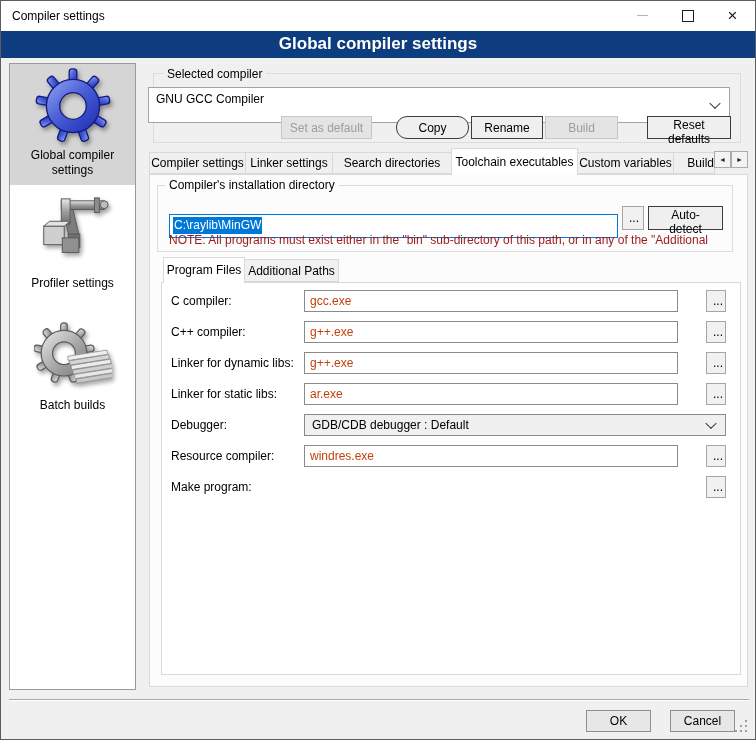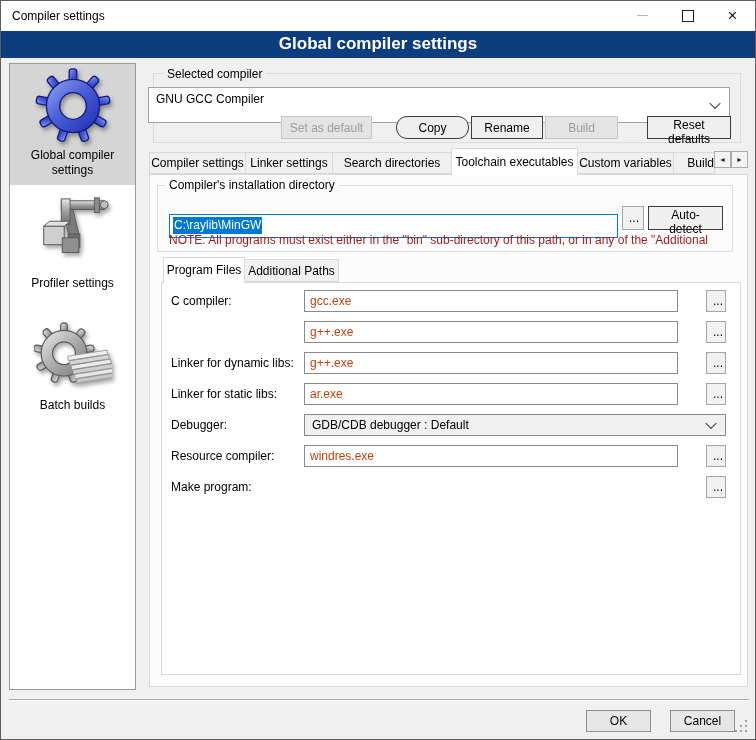--- a/index.html
+++ b/index.html
@@ -208,20 +208,21 @@
   <div class="note">NOTE: All programs must exist either in the "bin" sub-directory of this path, or in any of the "Additional</div>
 
   <div class="subtab subtab-active">Program Files</div>
   <div class="subtab subtab-idle">Additional Paths</div>
   <div class="innerpage"></div>
 
   <span class="frm-label" style="top:289px;">C compiler:</span>
   <input class="frm-input" style="top: 289px;" type="text" value="gcc.exe">
   <button class="btn btn-browse frm-browse" style="top:289px;">...</button>
 
+  <span class="frm-label" style="top:320px;">C++ compiler:</span>
   <input class="frm-input" style="top: 320px;" type="text" value="g++.exe">
   <button class="btn btn-browse frm-browse" style="top:320px;">...</button>
 
   <span class="frm-label" style="top:351px;">Linker for dynamic libs:</span>
   <input class="frm-input" style="top: 351px;" type="text" value="g++.exe">
   <button class="btn btn-browse frm-browse" style="top:351px;">...</button>
 
   <span class="frm-label" style="top:382px;">Linker for static libs:</span>
   <input class="frm-input" style="top: 382px;" type="text" value="ar.exe">
   <button class="btn btn-browse frm-browse" style="top:382px;">...</button>

